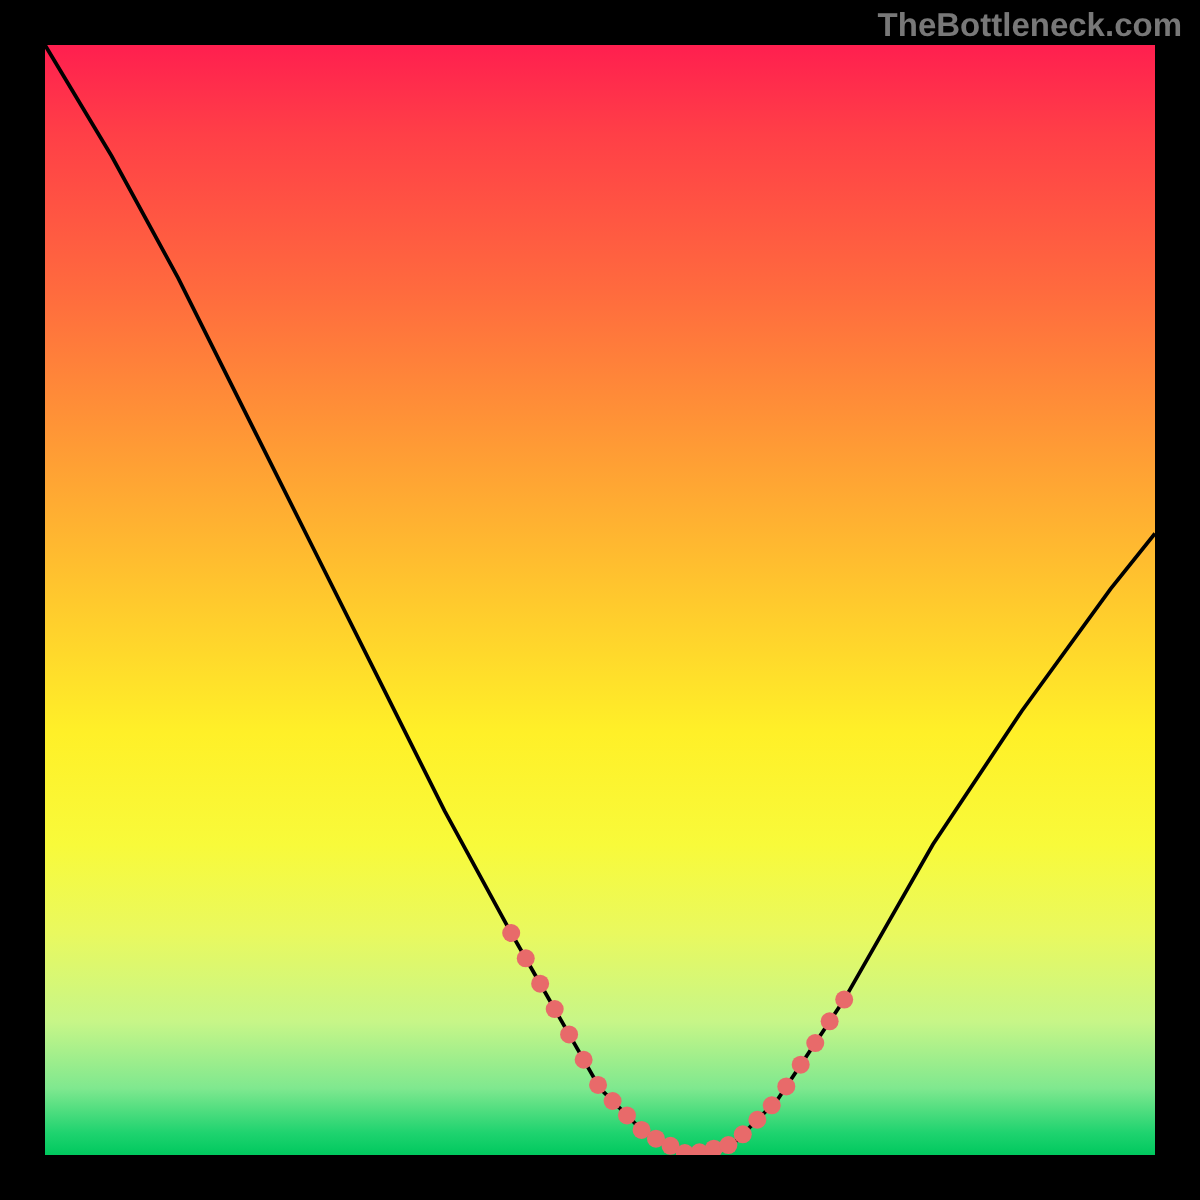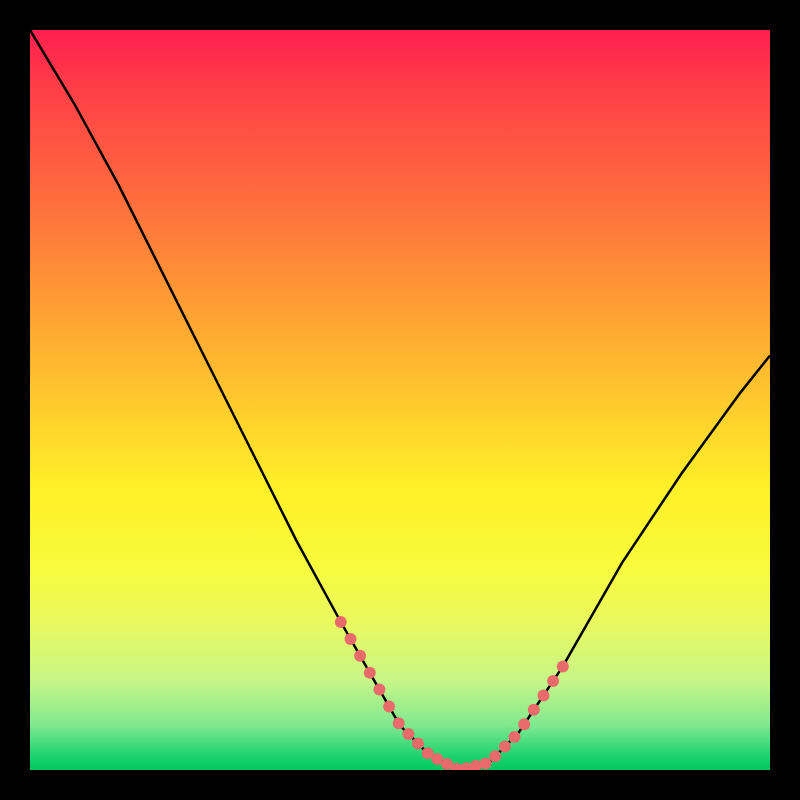--- a/index.html
+++ b/index.html
@@ -40,20 +40,21 @@
   svg.curve {
     position: absolute;
     left: 0; top: 0;
     width: 740px; height: 740px;
   }
 </style>
 </head>
 <body>
 
 <div class="outer">
+  <div class="watermark">TheBottleneck.com</div>
   <div class="plot">
     <svg class="curve" viewBox="0 0 740 740">
       <path id="main-curve" fill="none" stroke="#000000" stroke-width="2.5" d="M0.0 0.0 L44.4 74.0 L88.8 155.4 L133.2 244.2 L177.6 333.0 L222.0 421.8 L266.4 510.6 L310.8 592.0 L340.4 643.8 L370.0 695.6 L399.6 725.2 L429.2 740.0 L458.8 732.6 L488.4 703.0 L532.8 636.4 L592.0 532.8 L651.2 444.0 L710.4 362.6 L740.0 325.6"></path>
       <g id="dots">
           <circle cx="310.8" cy="592.0" r="6" fill="#e86a6a"></circle>
           <circle cx="320.5" cy="608.9" r="6" fill="#e86a6a"></circle>
           <circle cx="330.1" cy="625.8" r="6" fill="#e86a6a"></circle>
           <circle cx="339.8" cy="642.7" r="6" fill="#e86a6a"></circle>
           <circle cx="349.4" cy="659.6" r="6" fill="#e86a6a"></circle>
           <circle cx="359.1" cy="676.5" r="6" fill="#e86a6a"></circle>

